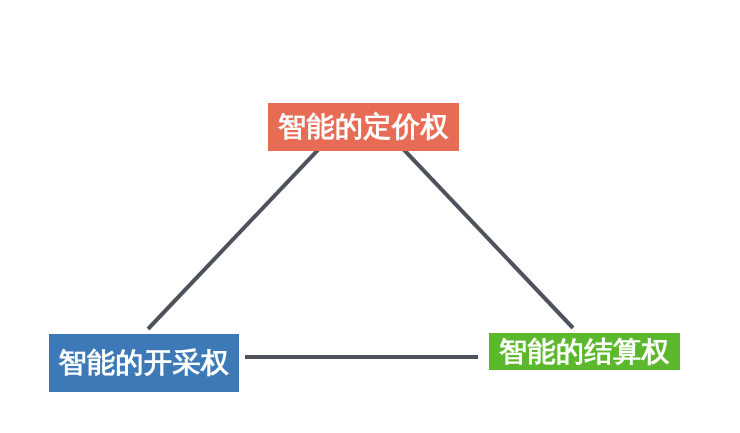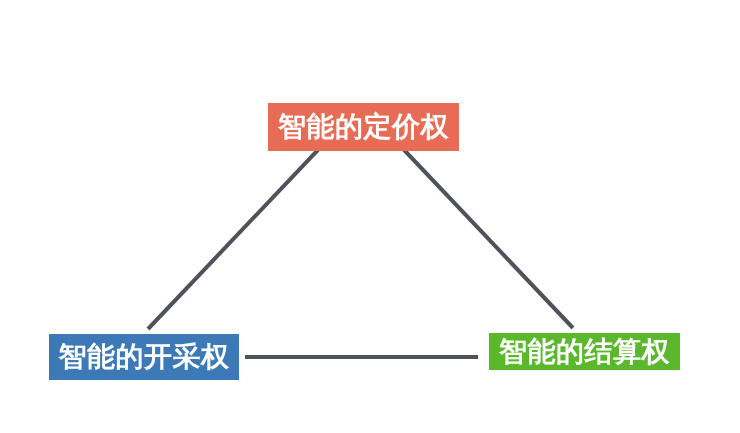--- a/index.html
+++ b/index.html
@@ -42,21 +42,21 @@
     left: 268px;
     top: 63px;
     width: 191px;
     height: 48px;
     margin-top: 40px;
   }
   .node-bottom-left {
     left: 49px;
     top: 334px;
     width: 190px;
-    height: 46px;
+    height: 58px;
     align-items: center;
   }
   .node-bottom-right {
     left: 489px;
     top: 333px;
     width: 191px;
     height: 37px;
   }
 </style>
 </head>

